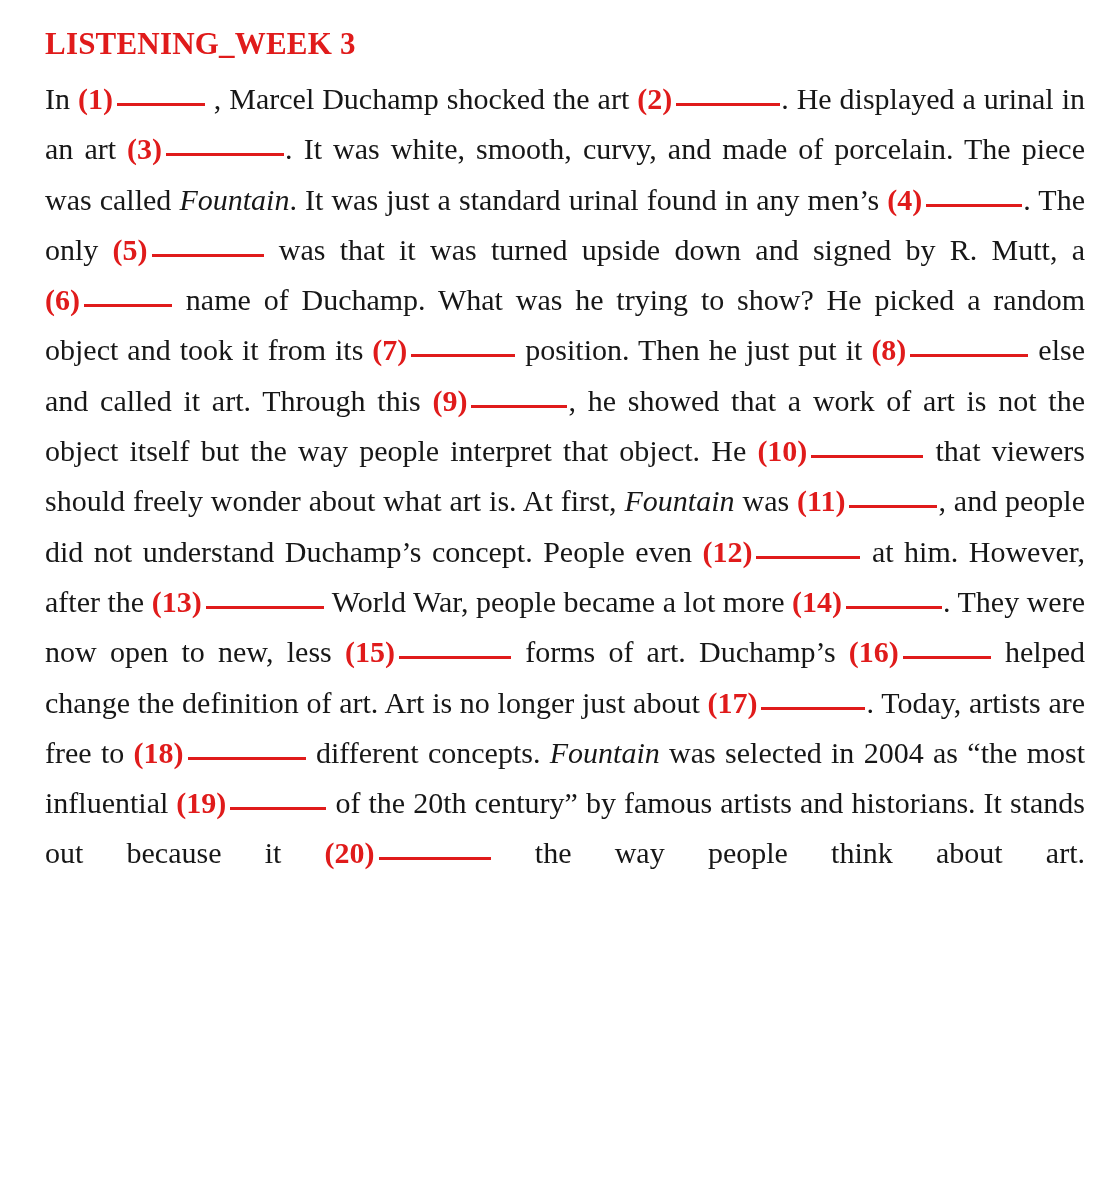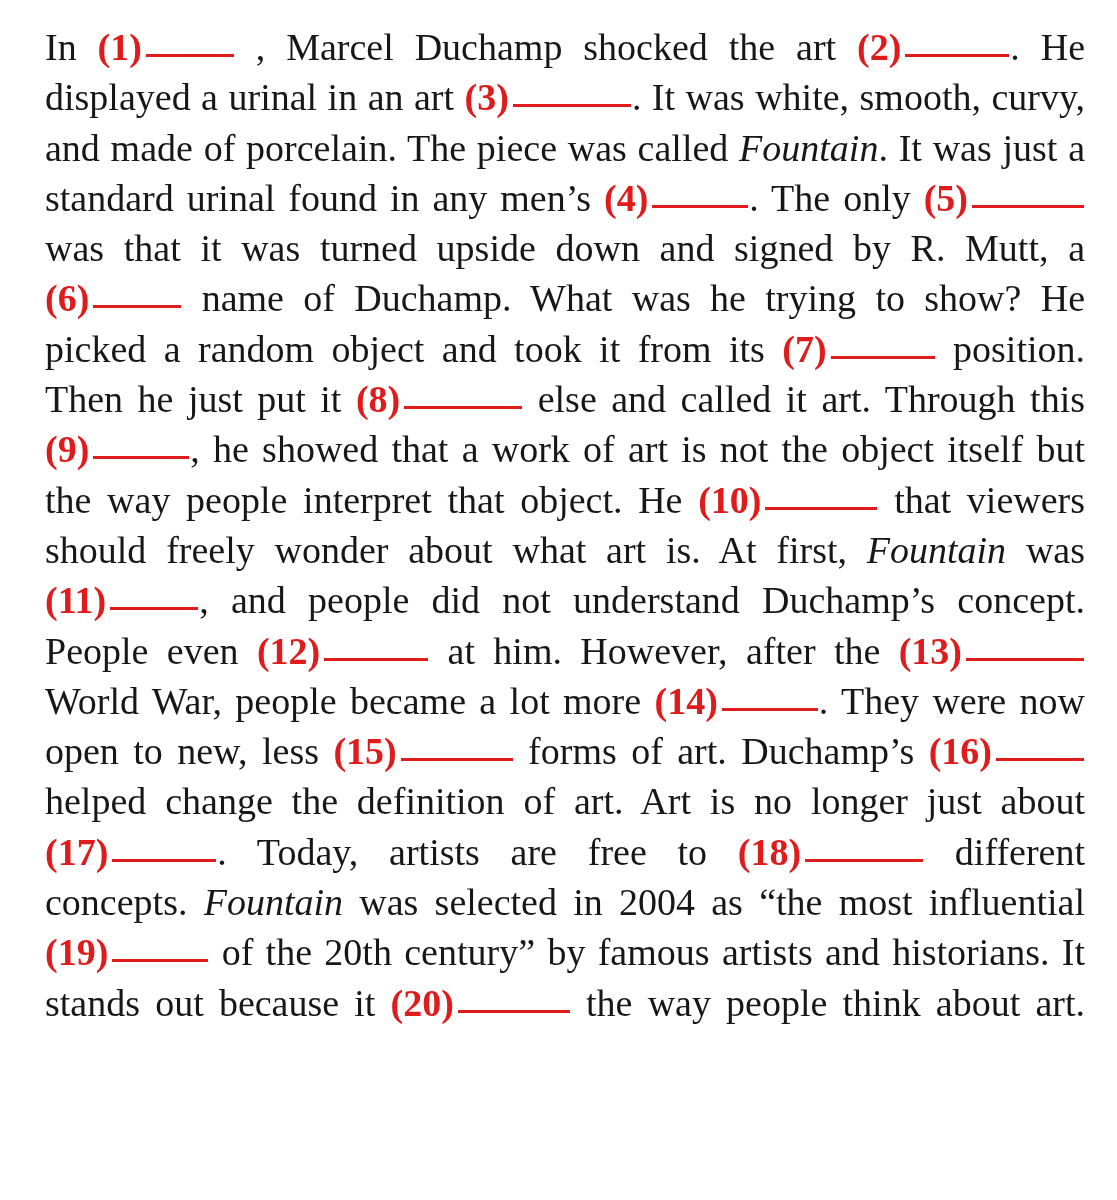--- a/index.html
+++ b/index.html
@@ -25,21 +25,21 @@
   .doc-title {
     color: #e01b1b;
     font-weight: bold;
     font-size: 31px;
     line-height: 44px;
     letter-spacing: 0.2px;
     margin: 0 0 8px 0;
     white-space: pre;
   }
   .body-text {
-    font-size: 38px;
+    font-size: 30px;
     line-height: 50.3px;
     text-align: justify;
     text-justify: inter-word;
     color: #171717;
     margin: 0;
     hyphens: none;
     -webkit-hyphens: none;
   }
   
   .body-text::after {
@@ -66,16 +66,17 @@
   .bl-w4 { width: 96px; }
   .bl-w5 { width: 88px; }
   .italic { font-style: italic; }
   .nowrap { white-space: nowrap; }
 </style>
 </head>
 <body>
 
 <div class="page">
 
+  <h1 class="doc-title">LISTENING_WEEK 3</h1>
 
   <div class="body-text" id="passage"><span>In </span><span class="nowrap"><span class="blank-num">(1)</span><span class="blank-line bl-w5"></span></span><span> , Marcel Duchamp shocked the art </span><span class="nowrap"><span class="blank-num">(2)</span><span class="blank-line bl-w3"></span></span><span>. He displayed a urinal in an art </span><span class="nowrap"><span class="blank-num">(3)</span><span class="blank-line bl-w1"></span></span><span>. It was white, smooth, curvy, and made of porcelain. The piece was called </span><span class="italic">Fountain</span><span>. It was just a standard urinal found in any men’s </span><span class="nowrap"><span class="blank-num">(4)</span><span class="blank-line bl-w4"></span></span><span>. The only </span><span class="nowrap"><span class="blank-num">(5)</span><span class="blank-line bl-w2"></span></span><span> was that it was turned upside down and signed by R. Mutt, a </span><span class="nowrap"><span class="blank-num">(6)</span><span class="blank-line bl-w5"></span></span><span> name of Duchamp. What was he trying to show? He picked a random object and took it from its </span><span class="nowrap"><span class="blank-num">(7)</span><span class="blank-line bl-w3"></span></span><span> position. Then he just put it </span><span class="nowrap"><span class="blank-num">(8)</span><span class="blank-line bl-w1"></span></span><span> else and called it art. Through this </span><span class="nowrap"><span class="blank-num">(9)</span><span class="blank-line bl-w4"></span></span><span>, he showed that a work of art is not the object itself but the way people interpret that object. He </span><span class="nowrap"><span class="blank-num">(10)</span><span class="blank-line bl-w2"></span></span><span> that viewers should freely wonder about what art is. At first, </span><span class="italic">Fountain</span><span> was </span><span class="nowrap"><span class="blank-num">(11)</span><span class="blank-line bl-w5"></span></span><span>, and people did not understand Duchamp’s concept. People even </span><span class="nowrap"><span class="blank-num">(12)</span><span class="blank-line bl-w3"></span></span><span> at him. However, after the </span><span class="nowrap"><span class="blank-num">(13)</span><span class="blank-line bl-w1"></span></span><span> World War, people became a lot more </span><span class="nowrap"><span class="blank-num">(14)</span><span class="blank-line bl-w4"></span></span><span>. They were now open to new, less </span><span class="nowrap"><span class="blank-num">(15)</span><span class="blank-line bl-w2"></span></span><span> forms of art. Duchamp’s </span><span class="nowrap"><span class="blank-num">(16)</span><span class="blank-line bl-w5"></span></span><span> helped change the definition of art. Art is no longer just about </span><span class="nowrap"><span class="blank-num">(17)</span><span class="blank-line bl-w3"></span></span><span>. Today, artists are free to </span><span class="nowrap"><span class="blank-num">(18)</span><span class="blank-line bl-w1"></span></span><span> different concepts. </span><span class="italic">Fountain</span><span> was selected in 2004 as “the most influential </span><span class="nowrap"><span class="blank-num">(19)</span><span class="blank-line bl-w4"></span></span><span> of the 20th century” by famous artists and historians. It stands out because it </span><span class="nowrap"><span class="blank-num">(20)</span><span class="blank-line bl-w2"></span></span><span> the way people think about art.</span></div>
 
 </div>
 
 </body></html>

